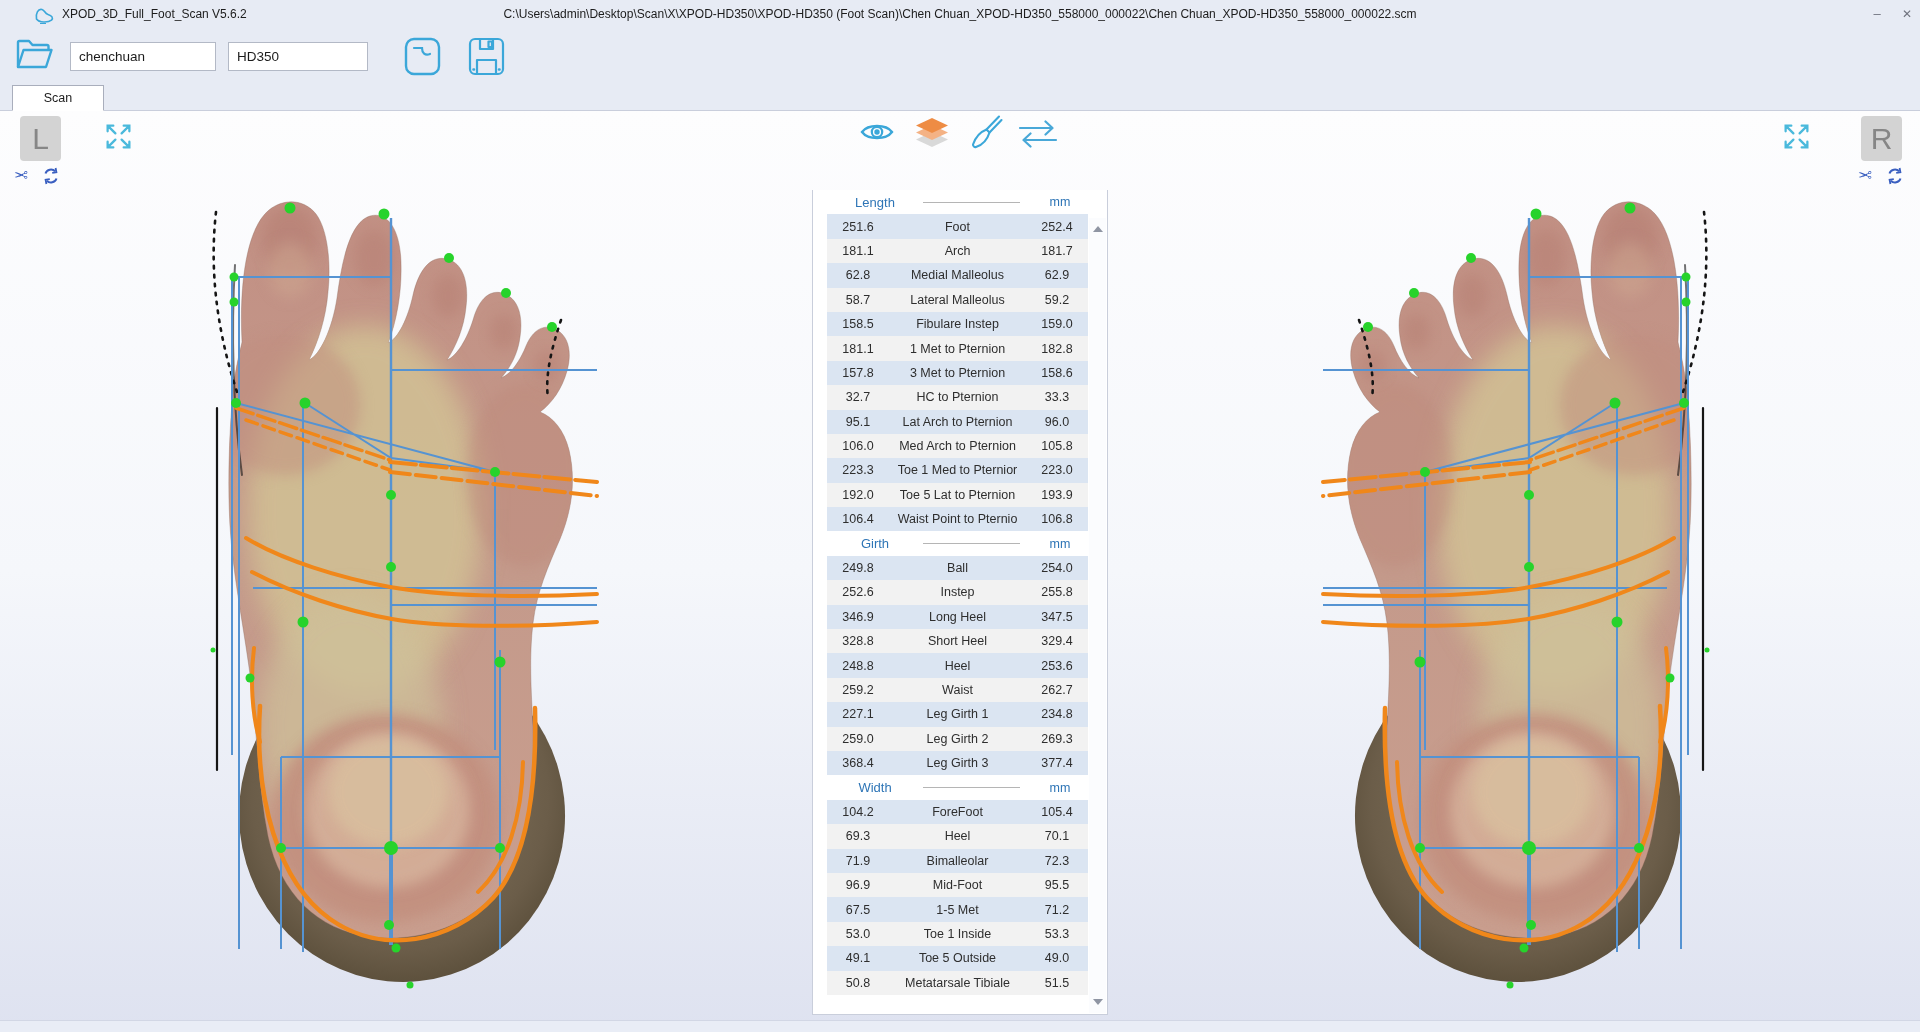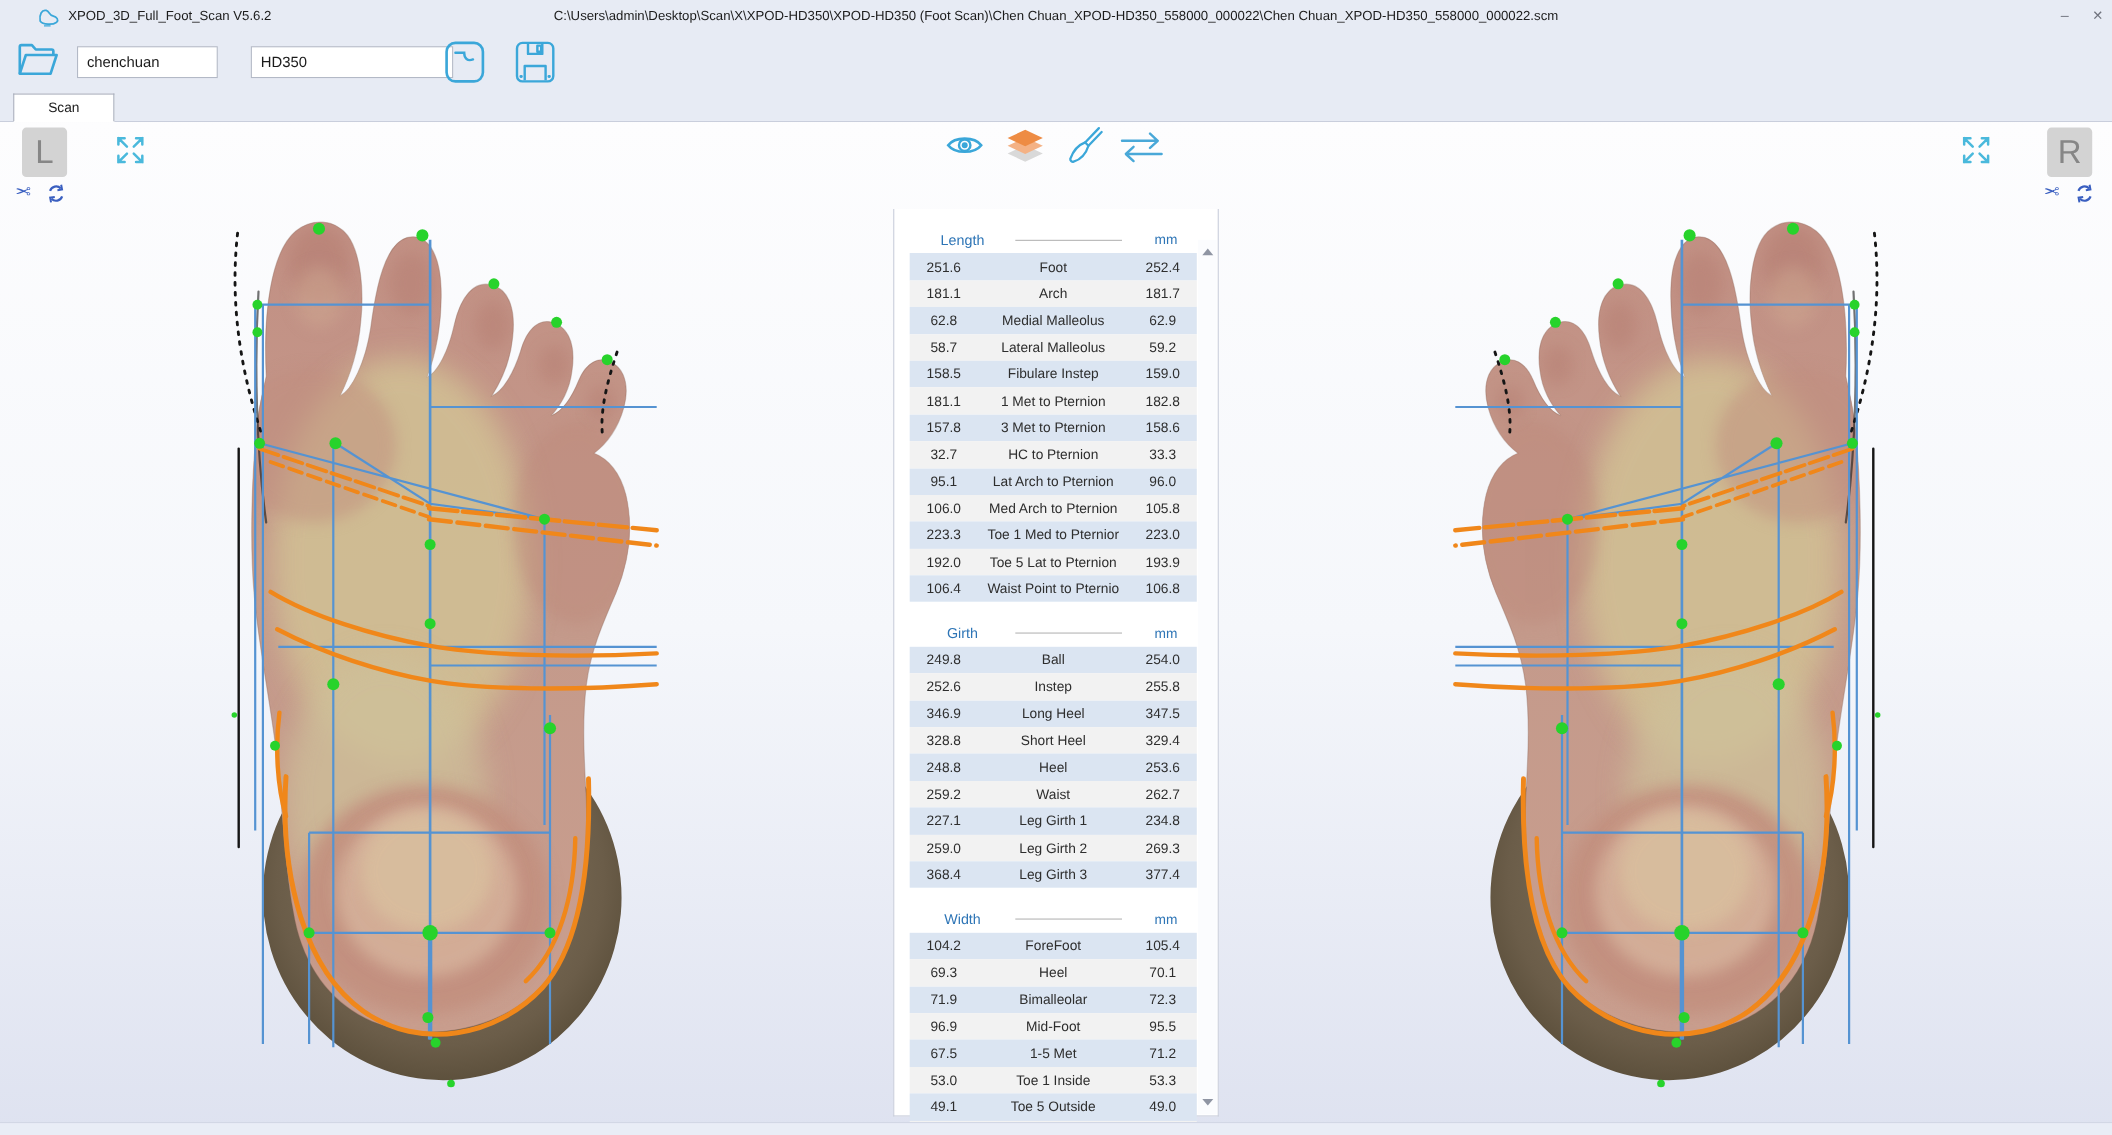--- a/index.html
+++ b/index.html
@@ -11,23 +11,23 @@
   .logo{position:absolute;left:34px;top:5px;width:22px;height:20px;}
   .apptitle{position:absolute;left:62px;top:0;line-height:28px;font-size:12px;color:#1c1c1c;}
   .filepath{position:absolute;left:0;right:0;top:0;text-align:center;line-height:28px;font-size:12px;color:#1c1c1c;}
   .winbtn{position:absolute;top:0;width:26px;height:28px;line-height:28px;text-align:center;
           color:#70737e;font-size:13px;cursor:pointer;}
   .winbtn.min{left:1864px;}
   .winbtn.close{left:1894px;font-size:12px;}
   .tb{position:absolute;box-sizing:border-box;}
   .iconbtn{background:transparent;border:none;padding:0;cursor:pointer;}
   .folderbtn{left:14px;top:35px;width:40px;height:40px;}
-  .txtin{left:70px;top:42px;width:128px;height:29px;border:1px solid #b3b9c6;background:#fff;
+  .txtin{left:70px;top:42px;width:146px;height:29px;border:1px solid #b3b9c6;background:#fff;
          font-family:"Liberation Sans",sans-serif;font-size:13.5px;color:#1b1b1b;padding:0 8px;outline:none;}
-  .txtin.in2{left:228px;width:184px;}
+  .txtin.in2{left:228px;width:140px;}
   .scanbtn{left:403px;top:37px;width:38px;height:40px;}
   .savebtn{left:467px;top:37px;width:38px;height:40px;}
   .tabstrip{position:absolute;left:0;top:85px;width:100%;height:26px;border-bottom:1px solid #c9cedc;box-sizing:border-box;}
   .tab{position:absolute;left:12px;bottom:-1px;width:92px;height:26px;background:#fff;
        border:1px solid #a9aebc;border-bottom:1px solid #fff;box-sizing:border-box;
        text-align:center;line-height:24px;font-size:12.5px;color:#1c1c1c;cursor:pointer;}
   
   .main{position:absolute;left:0;top:111px;width:1920px;height:921px;
         background:linear-gradient(#fdfdfe 0%,#f5f7fb 50%,#dee2f0 100%);}
   .bottomstrip{position:absolute;left:0;bottom:0;width:100%;height:11px;background:#e9edf6;border-top:1px solid #d2d7e5;}
@@ -50,21 +50,21 @@
         border:1px solid #b6bbc7;background:linear-gradient(#fefefe,#e8eaef);}
   .ptab.active{background:#fff;border-bottom:none;line-height:26px;z-index:2;}
   .ptab.inactive{margin-top:5px;line-height:20px;border-left:none;}
   .pbody{position:absolute;left:0;top:27px;right:0;bottom:0;background:#fff;
          border:1px solid #c9cedb;border-top:none;box-sizing:border-box;}
   .sections{position:absolute;left:14px;right:19px;top:0;}
   .m-head{height:24.4px;display:flex;align-items:center;}
   .m-title{width:96px;text-align:center;color:var(--header-blue,#2e75b6);font-size:13px;}
   .m-line{flex:1;height:1px;background:#b5b5b5;margin-right:12px;}
   .m-unit{width:56px;text-align:center;color:var(--header-blue,#2e75b6);font-size:12.5px;}
-  .m-section{margin-top:16px;}
+  .m-section{margin-top:0;}
   .m-section + .m-section{}
   .m-row{height:24.4px;display:flex;align-items:center;font-size:12.5px;color:#2e2e2e;cursor:default;}
   .m-row.odd{background:var(--row-blue,#dbe5f2);}
   .m-row.even{background:var(--row-gray,#f2f2f2);}
   .m-cell.c0,.m-cell.c2{width:62px;text-align:center;}
   .m-cell.c1{flex:1;text-align:center;white-space:nowrap;overflow:hidden;}
   .pscroll{position:absolute;top:28px;right:1px;bottom:1px;width:17px;background:#fbfcfe;}
   .sarrow{position:absolute;left:4px;width:0;height:0;cursor:pointer;}
   .sarrow.up{top:8px;border-left:5px solid transparent;border-right:5px solid transparent;border-bottom:6px solid #8f95a3;}
   .sarrow.down{bottom:8px;border-left:5px solid transparent;border-right:5px solid transparent;border-top:6px solid #8f95a3;}

